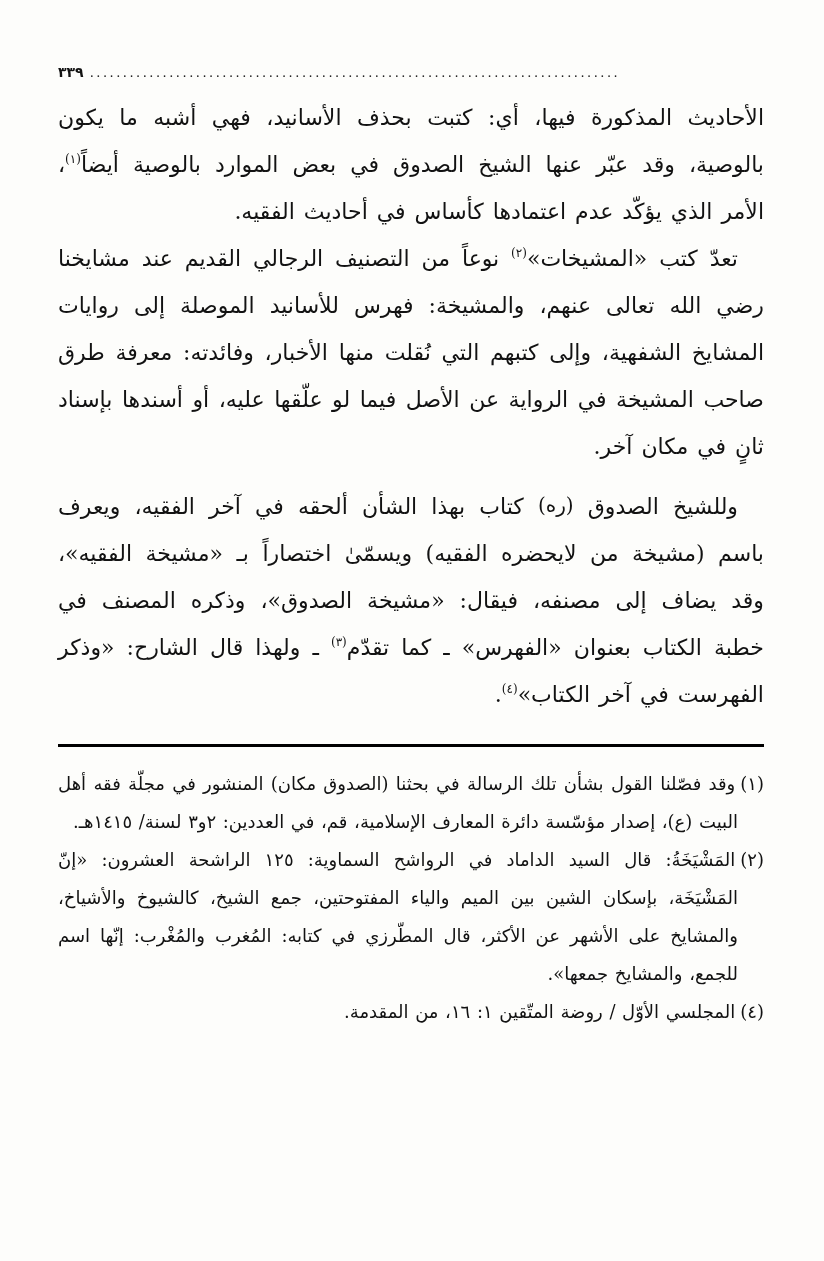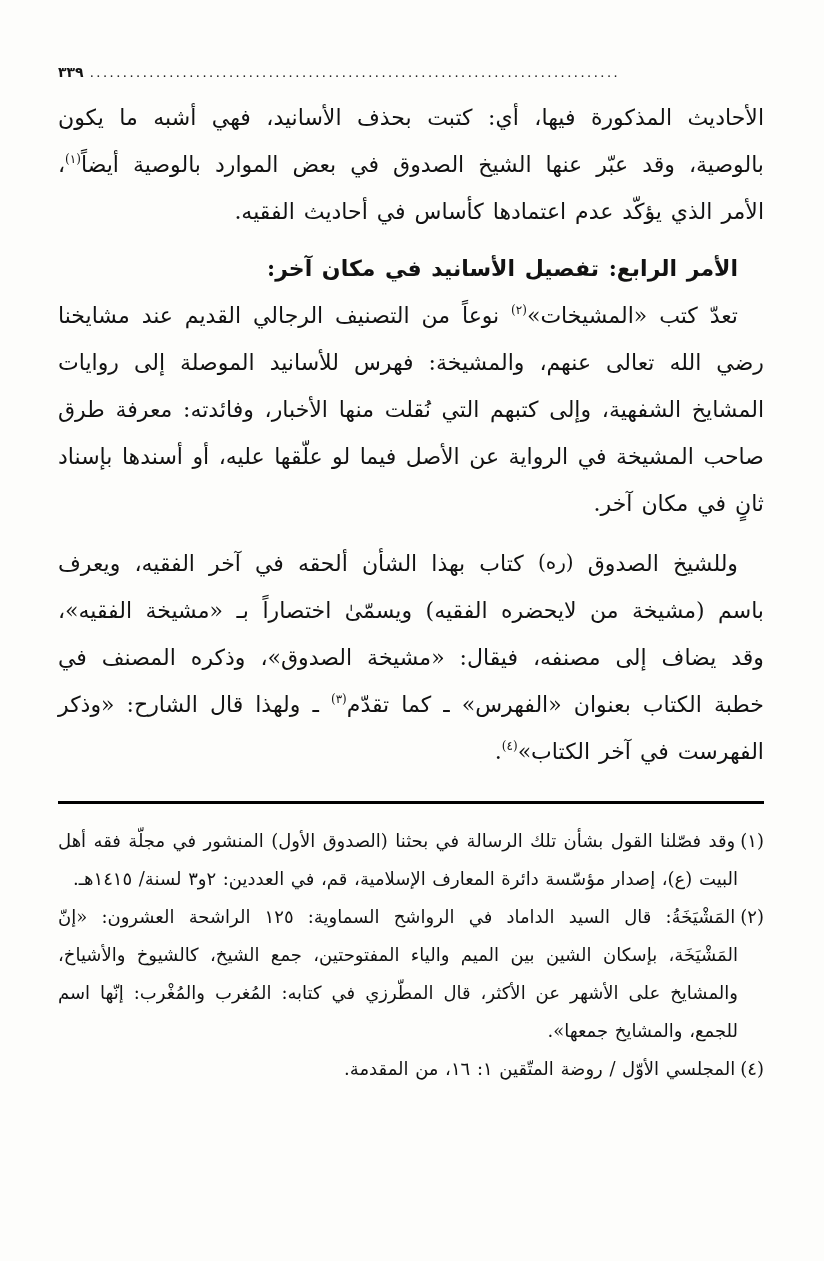--- a/index.html
+++ b/index.html
@@ -95,38 +95,37 @@
     <span class="leader">................................................................................</span>
     <span class="page-number">٣٣٩</span>
   </header>
 
   <main class="body-text">
 
     <p class="para">
       <span>الأحاديث المذكورة فيها، أي: كتبت بحذف الأسانيد، فهي أشبه ما يكون بالوصية، وقد عبّر عنها الشيخ الصدوق في بعض الموارد بالوصية أيضاً</span><sup class="fn-ref">(١)</sup><span>، الأمر الذي يؤكّد عدم اعتمادها كأساس في أحاديث الفقيه.</span>
     </p>
 
-    <h2 class="section-heading">الأمر الرابع: تفصيل الأسانيد في مكان آخر:</h2>
 
     <p class="para indent">
       <span>تعدّ كتب «المشيخات»</span><sup class="fn-ref">(٢)</sup><span> نوعاً من التصنيف الرجالي القديم عند مشايخنا رضي الله تعالى عنهم، والمشيخة: فهرس للأسانيد الموصلة إلى روايات المشايخ الشفهية، وإلى كتبهم التي نُقلت منها الأخبار، وفائدته: معرفة طرق صاحب المشيخة في الرواية عن الأصل فيما لو علّقها عليه، أو أسندها بإسناد ثانٍ في مكان آخر.</span>
     </p>
 
     <p class="para indent spaced">
       <span>وللشيخ الصدوق </span><span class="honorific">(ره)</span><span> كتاب بهذا الشأن ألحقه في آخر الفقيه، ويعرف باسم (مشيخة من لايحضره الفقيه) ويسمّىٰ اختصاراً بـ «مشيخة الفقيه»، وقد يضاف إلى مصنفه، فيقال: «مشيخة الصدوق»، وذكره المصنف في خطبة الكتاب بعنوان «الفهرس» ـ كما تقدّم</span><sup class="fn-ref">(٣)</sup><span> ـ ولهذا قال الشارح: «وذكر الفهرست في آخر الكتاب»</span><sup class="fn-ref">(٤)</sup><span>.</span>
     </p>
 
   </main>
 
   <hr class="footnote-divider">
 
   <section class="footnotes">
 
     <p class="footnote">
-      <span class="fn-marker">(١)</span><span>وقد فصّلنا القول بشأن تلك الرسالة في بحثنا (الصدوق الأول) المنشور في مجلّة فقه أهل البيت (ع)، إصدار مؤسّسة دائرة المعارف الإسلامية، قم، في العددين: ٢و٣ لسنة/ ١٤١٥هـ.</span>
+      <span class="fn-marker">(١)</span><span>وقد فصّلنا القول بشأن تلك الرسالة في بحثنا (الصدوق مكان) المنشور في مجلّة فقه أهل البيت (ع)، إصدار مؤسّسة دائرة المعارف الإسلامية، قم، في العددين: ٢و٣ لسنة/ ١٤١٥هـ.</span>
     </p>
 
     <p class="footnote">
       <span class="fn-marker">(٢)</span><span>المَشْيَخَةُ: قال السيد الداماد في الرواشح السماوية: ١٢٥ الراشحة العشرون: «إنّ المَشْيَخَة، بإسكان الشين بين الميم والياء المفتوحتين، جمع الشيخ، كالشيوخ والأشياخ، والمشايخ على الأشهر عن الأكثر، قال المطّرزي في كتابه: المُغرب والمُغْرب: إنّها اسم للجمع، والمشايخ جمعها».</span>
     </p>
 
 
     <p class="footnote">
       <span class="fn-marker">(٤)</span><span>المجلسي الأوّل / روضة المتّقين ١: ١٦، من المقدمة.</span>
     </p>

